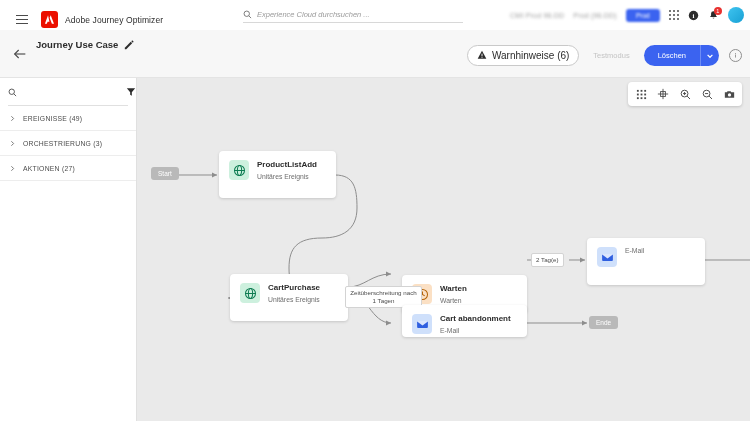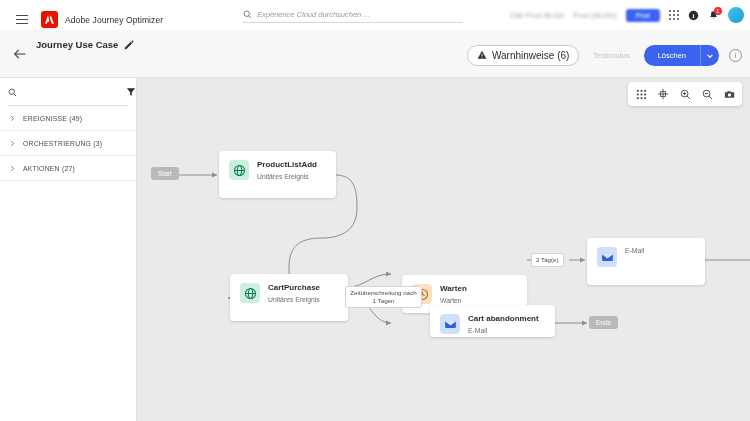--- a/index.html
+++ b/index.html
@@ -449,21 +449,21 @@
           <path d="M1.2 3.9 7 8.1l5.8-4.2v-.7H1.2Z" fill="#dbe6fd"></path>
         </svg>
       </span>
       <span class="ntext">
         <span class="nsub">E-Mail</span>
       </span>
     </div>
 
     <div class="elabel" style="left:208px; top:208px; width:77px;">Zeitüberschreitung nach 1 Tagen</div>
 
-    <div class="node" style="left:265px; top:227px; width:125px; height:32px;margin-left:28px;">
+    <div class="node" style="left:265px; top:227px; width:125px; height:32px;">
       <span class="nicon blue">
         <svg width="13" height="13" viewBox="0 0 14 14" fill="#2f5fe0">
           <rect x="1.2" y="3.2" width="11.6" height="7.6" rx="1"></rect>
           <path d="M1.2 3.9 7 8.1l5.8-4.2v-.7H1.2Z" fill="#dbe6fd"></path>
         </svg>
       </span>
       <span class="ntext">
         <span class="ntitle">Cart abandonment</span>
         <span class="nsub">E-Mail</span>
       </span>

